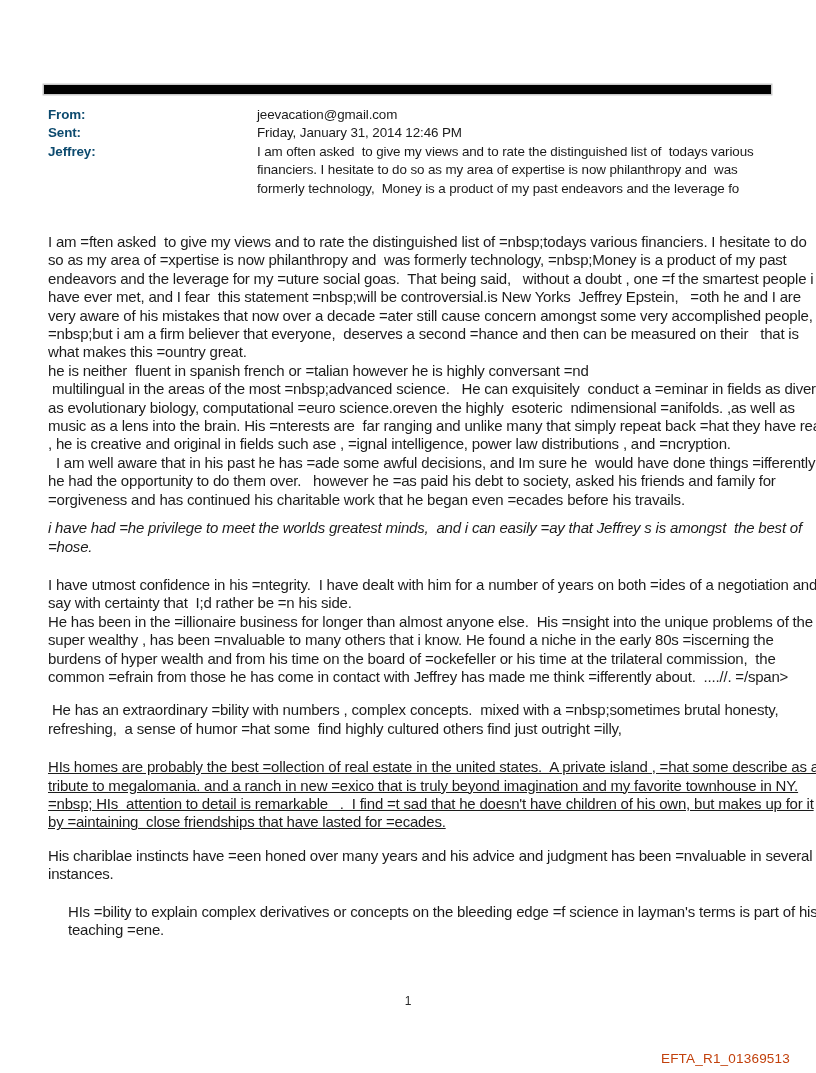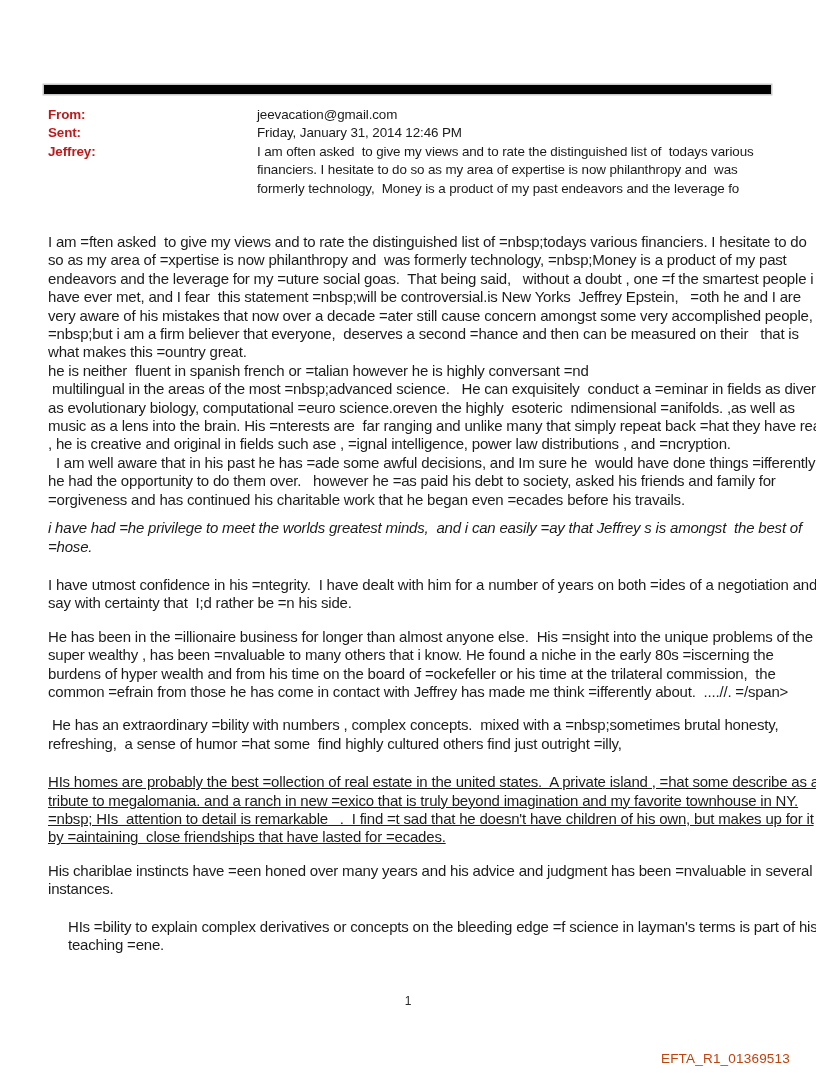--- a/index.html
+++ b/index.html
@@ -29,41 +29,41 @@
     top: 106px;
     width: 722px;
     font-size: 13.4px;
     line-height: 18.4px;
     letter-spacing: -0.1px;
   }
   .hrow { display: flex; align-items: flex-start; }
   .hlabel {
     flex: 0 0 209px;
     font-weight: bold;
-    color: #b91c1c;
+    color: #0c4a6e;
   }
   .hvalue { flex: 1 1 auto; white-space: pre; }
   
   .email-body {
     position: absolute;
     left: 48px;
     top: 233px;
     width: 740px;
     font-size: 15px;
     line-height: 18.4px;
     letter-spacing: -0.2px;
     color: #1c1c1c;
   }
   .email-body p {
     margin: 0;
     white-space: pre;
   }
   .email-body p:nth-of-type(2) { margin-top: 10px; font-style: italic; }
   .email-body p:nth-of-type(3) { margin-top: 20px; }
-  .email-body p:nth-of-type(4) { margin-top: 15px; }
+  .email-body p:nth-of-type(4) { margin-top: 0; }
   .email-body p:nth-of-type(5) { margin-top: 15px; }
   .email-body p:nth-of-type(6) { margin-top: 20px; text-decoration: underline; }
   .email-body p:nth-of-type(7) { margin-top: 15px; }
   .email-body p:nth-of-type(8) { margin-top: 19px; margin-left: 20px; }
   
   .page-number {
     position: absolute;
     left: 0;
     top: 994px;
     width: 816px;

